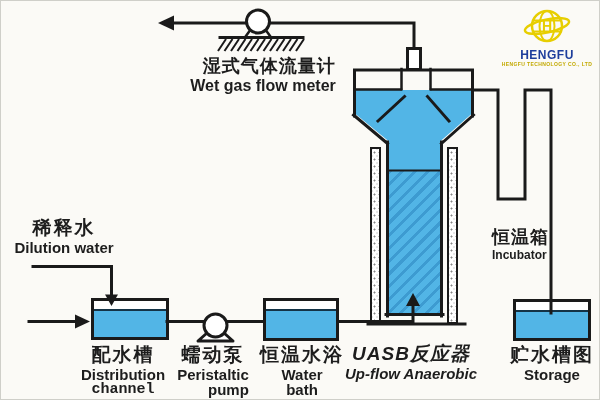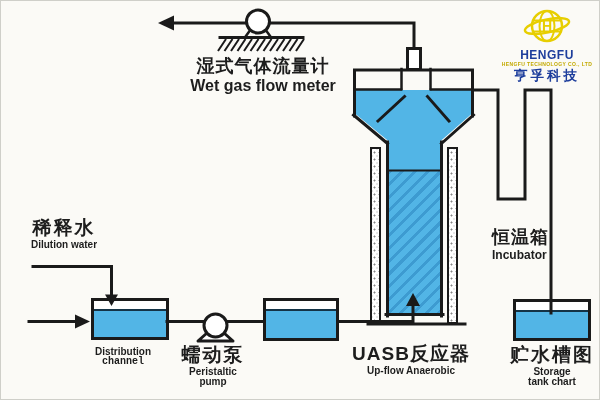--- a/index.html
+++ b/index.html
@@ -26,21 +26,21 @@
   .s{stroke:var(--line);stroke-width:3;fill:none;stroke-linecap:square;}
   .s2{stroke:var(--line);stroke-width:2.5;fill:none;stroke-linecap:square;}
   .s1{stroke:var(--line);stroke-width:2;fill:none;}
   .f{fill:var(--line);stroke:none;}
   .wfill{fill:#fff;stroke:var(--line);stroke-width:3;}
   .blue{fill:var(--water);stroke:none;}
   
   .lbl{position:absolute;z-index:3;text-align:center;transform:translateX(-50%);line-height:1.04;white-space:nowrap;}
   .zh{font-weight:700;font-size:19px;letter-spacing:2px;}
   .zh-s{font-weight:700;font-size:18px;letter-spacing:1px;}
-  .en{font-weight:700;font-size:10px;margin-top:2px;}
+  .en{font-weight:700;font-size:15px;margin-top:2px;}
   .lbl-left{transform:none;text-align:left;margin-left:27px;}
   
   .logo{position:absolute;left:499px;top:6px;width:94px;z-index:3;text-align:center;line-height:1;}
   .logo .brand{font-weight:800;font-size:12px;color:var(--logo-blue);letter-spacing:0.5px;}
   .logo .sub{font-weight:700;font-size:5px;color:#c3a900;letter-spacing:0.4px;margin-top:1px;}
   .logo .cn{font-weight:700;font-size:13.5px;color:var(--logo-blue);letter-spacing:3px;margin-top:2px;}
 </style>
 </head>
 <body>
 
@@ -109,65 +109,69 @@
       <path class="wfill" d="M206 332 L197 340 H232 L223 332 Z" stroke-linejoin="round"></path>
       <circle class="wfill" cx="214.5" cy="324.5" r="11.5"></circle>
     </g>
 
     <g>
       <path class="s" d="M337 320.5 H412 M412 320.5 V304"></path>
       <polygon class="f" points="412,292 405,305 419,305"></polygon>
     </g>
   </svg>
 
-  <div class="lbl" style="left:262px;top:56px;">
+  <div class="lbl" style="left:262px;top:56px;text-align:right;">
     <div class="zh-s">湿式气体流量计</div>
     <div class="en" style="font-size:16px;">Wet gas flow meter</div>
   </div>
 
   <div class="lbl" style="left:63px;top:217px;">
     <div class="zh">稀释水</div>
     <div class="en">Dilution water</div>
   </div>
 
 
   <div class="lbl" style="left:122px;top:344px;">
+    <div class="zh">配水槽</div>
     <div class="en">Distribution</div>
     <div class="en" style="margin-top:0;font-family:Liberation Mono, monospace;">channel</div>
   </div>
 
   <div class="lbl" style="left:212px;top:344px;">
     <div class="zh">蠕动泵</div>
     <div class="en">Peristaltic</div>
-    <div class="en" style="margin-top:0;">pump</div>
+    <div class="en" style="margin-top:0;text-align:right;">pump</div>
   </div>
 
+  <div class="lbl" style="left:301px;top:344px;">
+    <div class="zh">恒温水浴</div>
+    <div class="en">Water</div>
+    <div class="en" style="margin-top:0;">bath</div>
+  </div>
 
-  <div class="lbl" style="left:410px;top:343px;">
+  <div class="lbl" style="left:410px;top:343px;font-style:italic;">
     <div class="zh-s" style="font-size:19px;">UASB反应器</div>
     <div class="en">Up-flow Anaerobic</div>
   </div>
 
   <div class="lbl" style="left:551px;top:344px;">
     <div class="zh">贮水槽图</div>
     <div class="en">Storage</div>
-    <div class="en" style="margin-top:0;">tank chart</div>
   </div>
 
   <div class="lbl lbl-left" style="left:464px;top:227px;">
     <div class="zh-s">恒温箱</div>
     <div class="en" style="font-size:12px;">Incubator</div>
   </div>
 
   <div class="logo">
     <svg width="48" height="42" viewBox="0 0 48 42" style="display:block;margin:0 auto;">
       <circle cx="24" cy="19" r="15" fill="none" stroke="var(--logo-yellow)" stroke-width="2.5"></circle>
       <path d="M10 13.5 H38 M9.5 24.5 H38.5" fill="none" stroke="var(--logo-yellow)" stroke-width="2"></path>
       <ellipse cx="24" cy="19" rx="7.5" ry="15" fill="none" stroke="var(--logo-yellow)" stroke-width="2"></ellipse>
       <ellipse cx="24" cy="19" rx="22.5" ry="6.5" fill="none" stroke="var(--logo-yellow)" stroke-width="2.5" transform="rotate(-12 24 19)"></ellipse>
       <text x="24" y="24" text-anchor="middle" font-size="14" font-weight="bold" fill="var(--logo-yellow)" font-family="Liberation Sans, sans-serif">H</text>
     </svg>
     <div class="brand">HENGFU</div>
     <div class="sub">HENGFU TECHNOLOGY CO., LTD</div>
-    <div class="cn">亨孚科技</div>
   </div>
 
 </div>
 
 </body></html>

